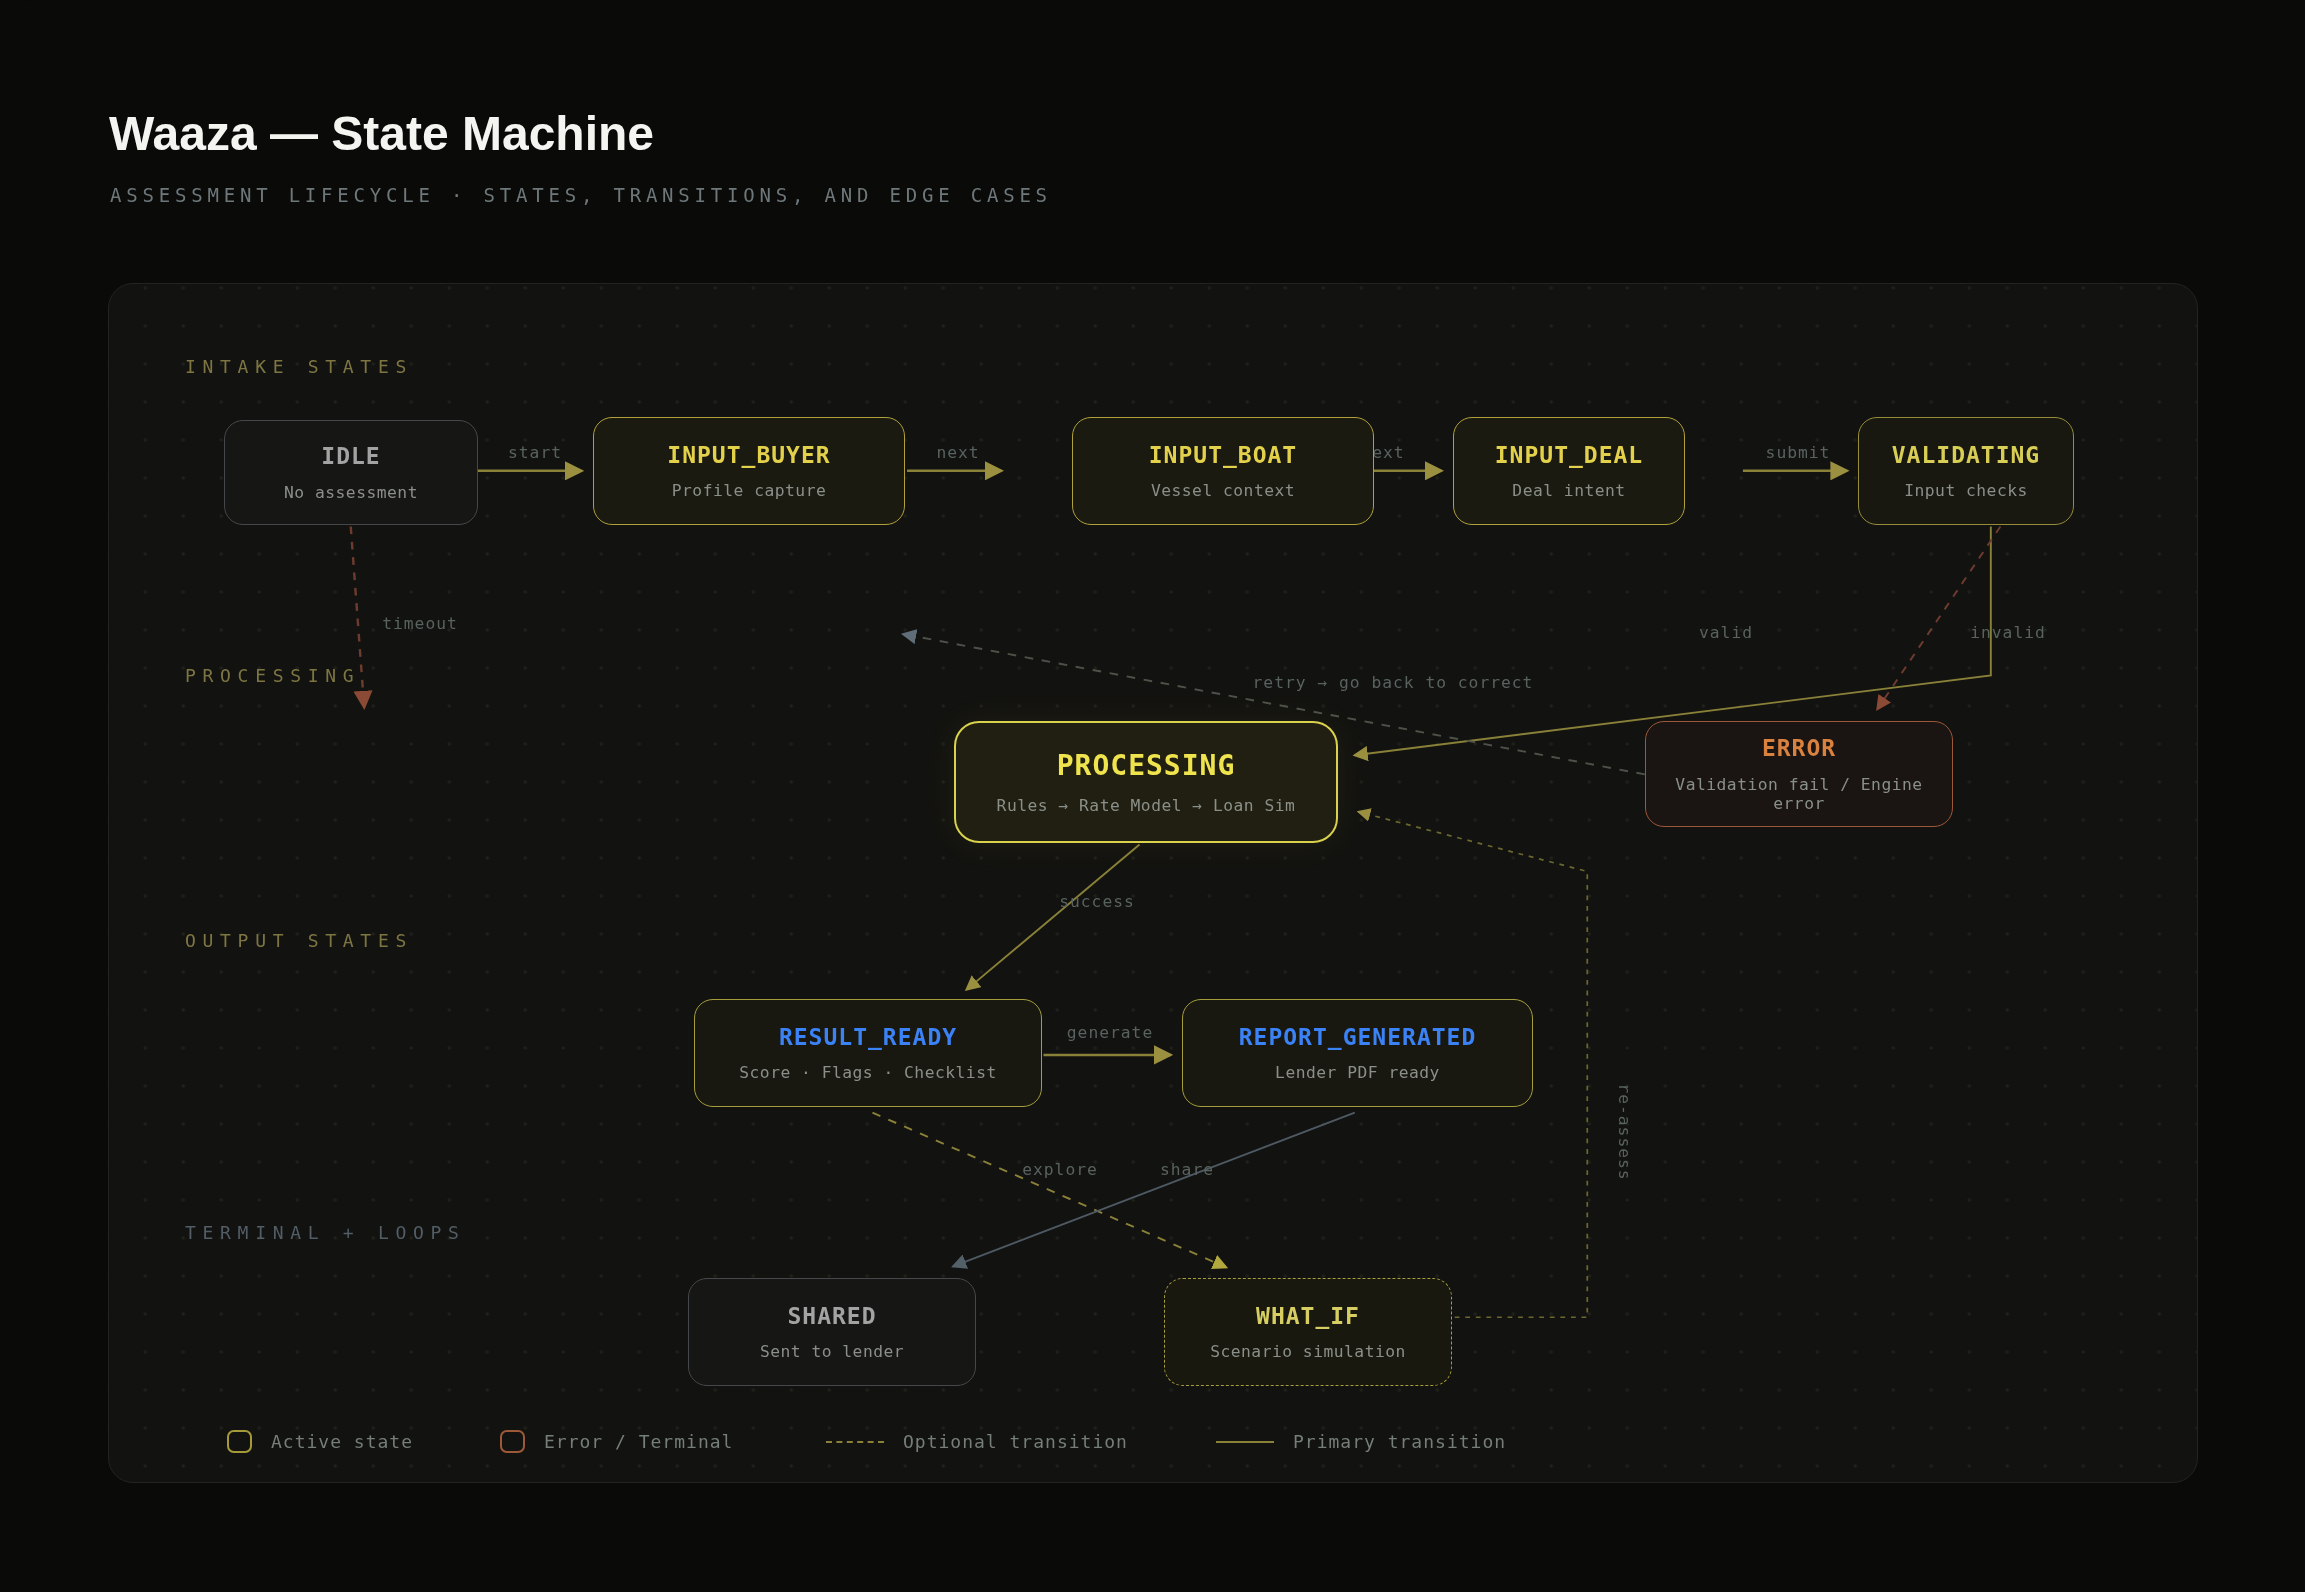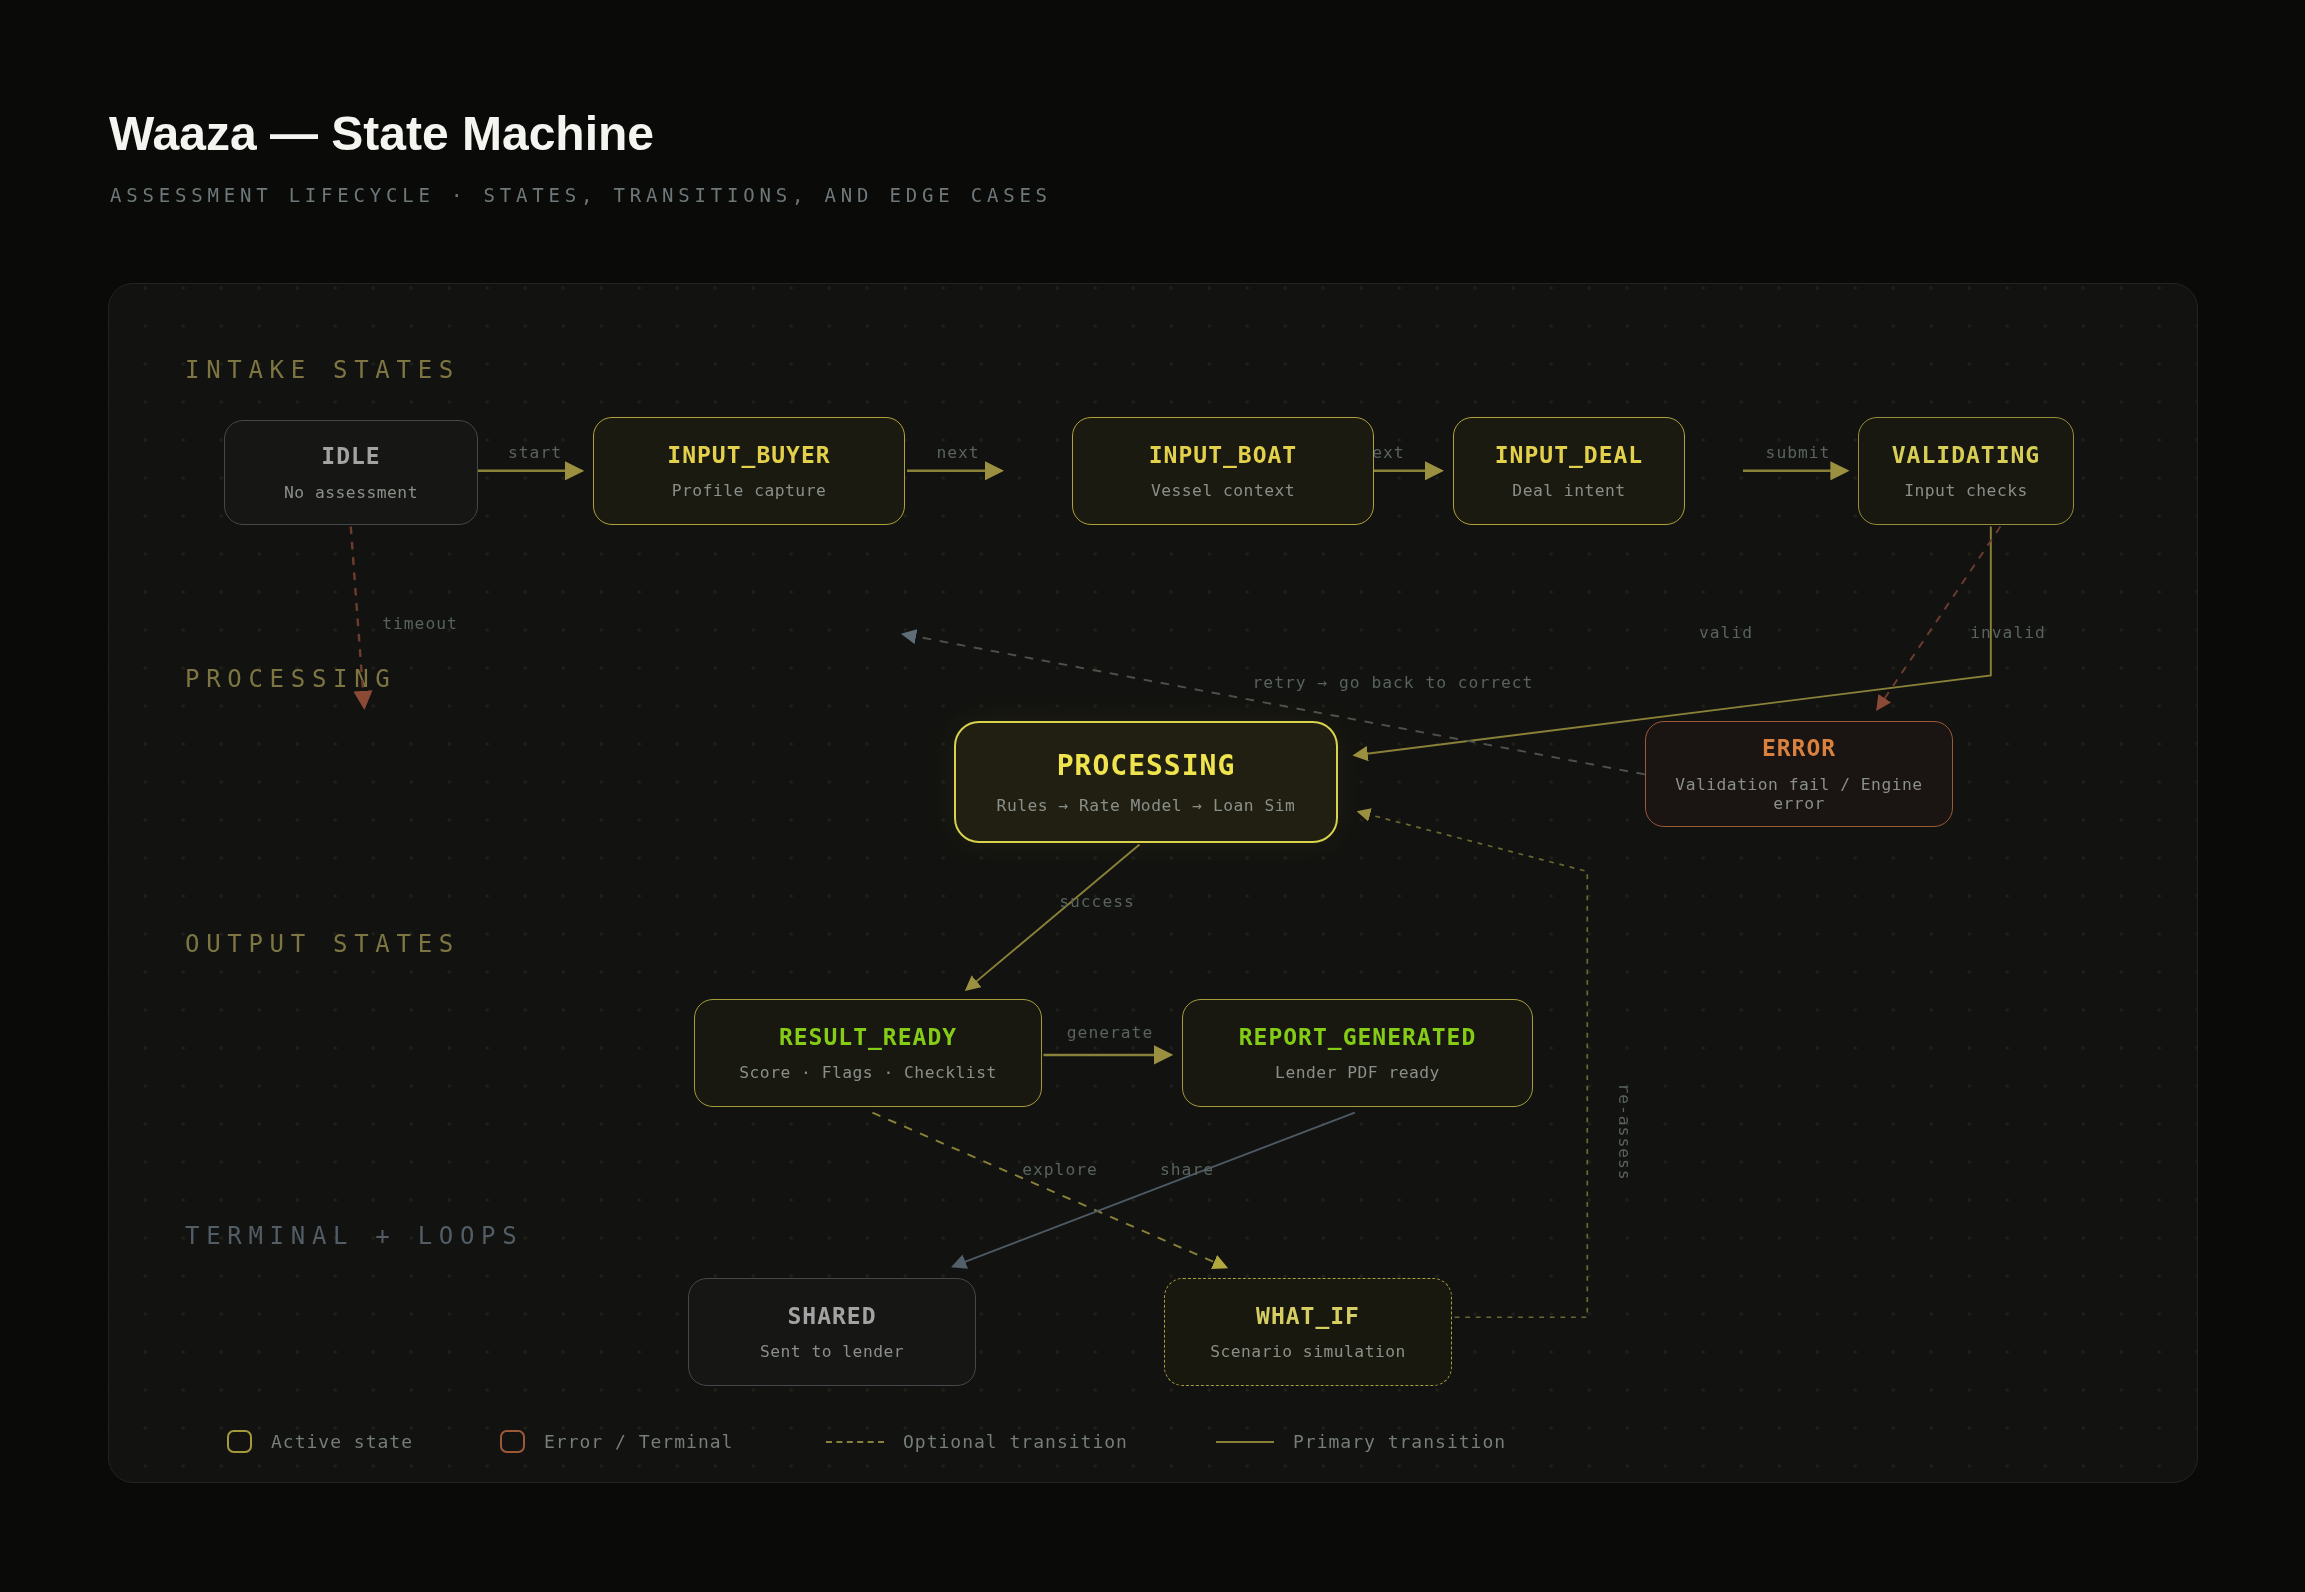--- a/index.html
+++ b/index.html
@@ -19,21 +19,21 @@
     position:absolute; left:110px; top:184px;
     font-size:19px; color:#6e787a; letter-spacing:4.8px;
   }
   .panel {
     position:absolute; left:108px; top:283px; width:2090px; height:1200px;
     background:#121210;
     background-image:radial-gradient(circle, #21211a 1.5px, rgba(0,0,0,0) 1.7px);
     background-size:38px 38px; background-position:17.3px 23px;
     border:1px solid #24241e; border-radius:25px;
   }
-  .slabel { position:absolute; font-size:24px; letter-spacing:6.7px; color:#7e7642; }
+  .slabel { position:absolute; font-size:18px; letter-spacing:6.7px; color:#7e7642; }
   .slabel.gray { color:#525d66; }
 
   .node {
     position:absolute; display:flex; flex-direction:column;
     align-items:center; justify-content:center; gap:13.4px;
     border-radius:19px; text-align:center;
   }
   .node .t { font-weight:bold; font-size:23px; letter-spacing:1px; }
   .node .s { font-size:16.3px; color:#8a9089; letter-spacing:0.5px; }
 
@@ -49,21 +49,21 @@
   .node.bright {
     background:#201f12; border:2.9px solid #d8d24c; border-radius:25px;
     box-shadow:0 0 33px rgba(222,212,78,0.07);
   }
   .node.bright .t { color:#f0e44e; font-size:28px; }
 
   .node.errorish { background:#1a1512; border:1.4px solid #9d5838; }
   .node.errorish .t { color:#d9813f; }
 
   .node.soft-yellow { background:#181811; border:1.9px solid #a59d3c; }
-  .node.soft-yellow .t { color:#84cc16;text-align:right; }
+  .node.soft-yellow .t { color:#3b82f6;text-align:right; }
 
   .node.dashed-yellow { background:#18180f; border:1.9px dashed #a89d3c; }
   .node.dashed-yellow .t { color:#d6ce62; }
 
   .elabel {
     position:absolute; transform:translate(-50%,-50%);
     font-size:16.3px; color:#58625e; letter-spacing:1px; white-space:nowrap;
   }
   .elabel.rot { transform:translate(-50%,-50%) rotate(90deg); }
 

